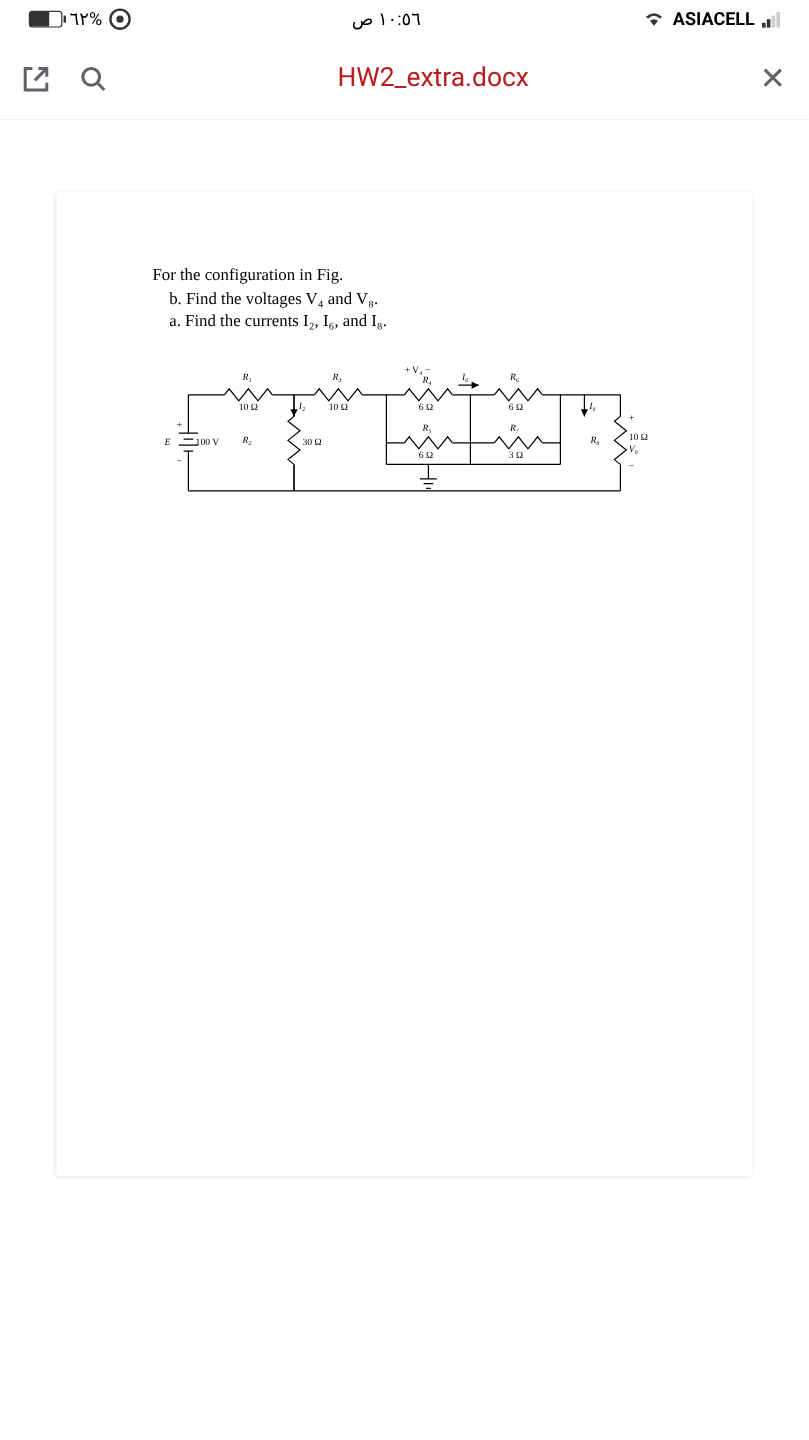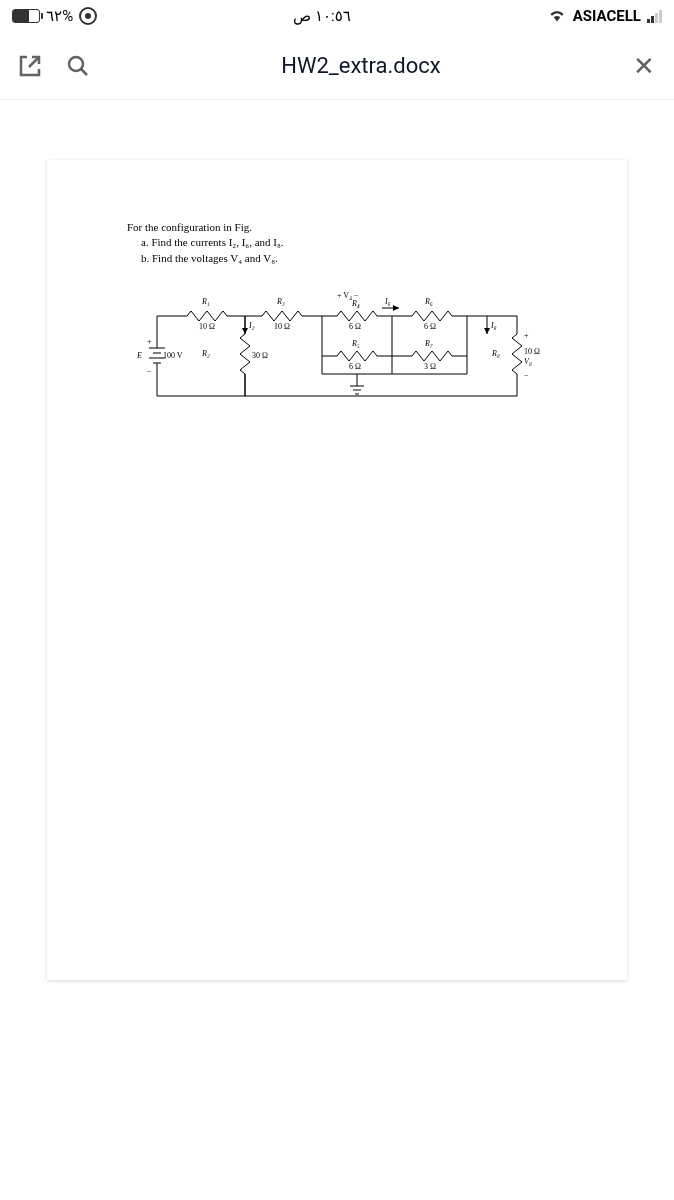--- a/index.html
+++ b/index.html
@@ -1,44 +1,44 @@
 <!DOCTYPE html>
 <html><head>
   <meta charset="utf-8">
   <style>
     * { margin: 0; padding: 0; box-sizing: border-box; }
     body { font-family: -apple-system, BlinkMacSystemFont, 'Segoe UI', Roboto, sans-serif; background: #fff; width: 674px; height: 1200px; overflow: hidden; }
     
-    .status-bar { display: flex; justify-content: space-between; align-items: center; padding: 6px 12px; font-size: 15px; height: 32px; }
+    .status-bar { display: flex; justify-content: space-between; align-items: center; padding: 6px 24px; font-size: 15px; height: 32px; }
     .status-left { display: flex; align-items: center; gap: 6px; }
     .status-right { display: flex; align-items: center; gap: 6px; }
     .battery-icon { width: 28px; height: 14px; border: 1.5px solid #333; border-radius: 3px; position: relative; }
     .battery-icon::after { content: ''; position: absolute; right: -4px; top: 3px; width: 2px; height: 6px; background: #333; border-radius: 0 1px 1px 0; }
     .battery-fill { width: 60%; height: 100%; background: #333; border-radius: 1px 0 0 1px; }
     .target-icon { width: 18px; height: 18px; border: 2px solid #333; border-radius: 50%; position: relative; }
     .target-icon::after { content: ''; position: absolute; top: 50%; left: 50%; transform: translate(-50%,-50%); width: 6px; height: 6px; background: #333; border-radius: 50%; }
     .wifi-icon svg { width: 20px; height: 16px; }
     .signal-bars { display: flex; gap: 1px; align-items: flex-end; height: 14px; }
     .signal-bars span { width: 3px; background: #333; }
     .signal-bars span:nth-child(1) { height: 4px; }
     .signal-bars span:nth-child(2) { height: 7px; }
     .signal-bars span:nth-child(3) { height: 10px; background: #ccc; }
     .signal-bars span:nth-child(4) { height: 13px; background: #ccc; }
     
     .app-bar { display: flex; align-items: center; padding: 14px 16px; gap: 20px; border-bottom: 1px solid #eee; height: 68px; }
     .app-bar-left { display: flex; gap: 20px; align-items: center; }
-    .app-title { flex: 1; text-align: center; font-size: 22px; color: #0f172a; }
+    .app-title { flex: 1; text-align: center; font-size: 22px; color: #b91c1c; }
     .icon-btn { width: 28px; height: 28px; display: flex; align-items: center; justify-content: center; cursor: pointer; }
     .icon-btn svg { width: 24px; height: 24px; }
     .close-x { font-size: 26px; color: #5f6368; cursor: pointer; width: 28px; text-align: center; }
     
     .document-area { padding: 60px 20px; display: flex; justify-content: center; }
     .doc-page { width: 580px; background: #fff; box-shadow: 0 1px 4px rgba(0,0,0,0.15); padding: 60px 80px; min-height: 820px; font-family: 'Times New Roman', serif; }
     
-    .problem-text { font-size: 11px; line-height: 1.4; margin-bottom: 20px; }
+    .problem-text { font-size: 14px; line-height: 1.4; margin-bottom: 20px; }
     .problem-sub { padding-left: 14px; }
     
     .circuit-svg { width: 420px; height: 140px; display: block; }
     .wire { stroke: #000; stroke-width: 1; fill: none; }
     .res-zig { stroke: #000; stroke-width: 1; fill: none; }
     .ctext { font-family: 'Times New Roman', serif; font-size: 8px; }
     .ctext-i { font-style: italic; }
   </style>
 </head>
 <body>
@@ -85,22 +85,22 @@
     </div>
   </div>
   <div class="app-title">HW2_extra.docx</div>
   <div class="close-x">✕</div>
 </div>
 
 <div class="document-area">
   <div class="doc-page">
     <div class="problem-text">
       <div>For the configuration in Fig.</div>
+      <div class="problem-sub">b.   Find the voltages V₄ and V₈.</div>
       <div class="problem-sub">a.   Find the currents I₂, I₆, and I₈.</div>
-      <div class="problem-sub">b.   Find the voltages V₄ and V₈.</div>
     </div>
 
     <svg class="circuit-svg" viewBox="0 0 420 140">
 
       <line class="wire" x1="30" y1="30" x2="60" y2="30"></line>
 
       <path class="res-zig" d="M60 30 l4 -5 l8 10 l8 -10 l8 10 l8 -10 l4 5"></path>
       <line class="wire" x1="100" y1="30" x2="135" y2="30"></line>
       <text class="ctext ctext-i" x="75" y="18">R₁</text>
       <text class="ctext" x="72" y="43">10 Ω</text>

